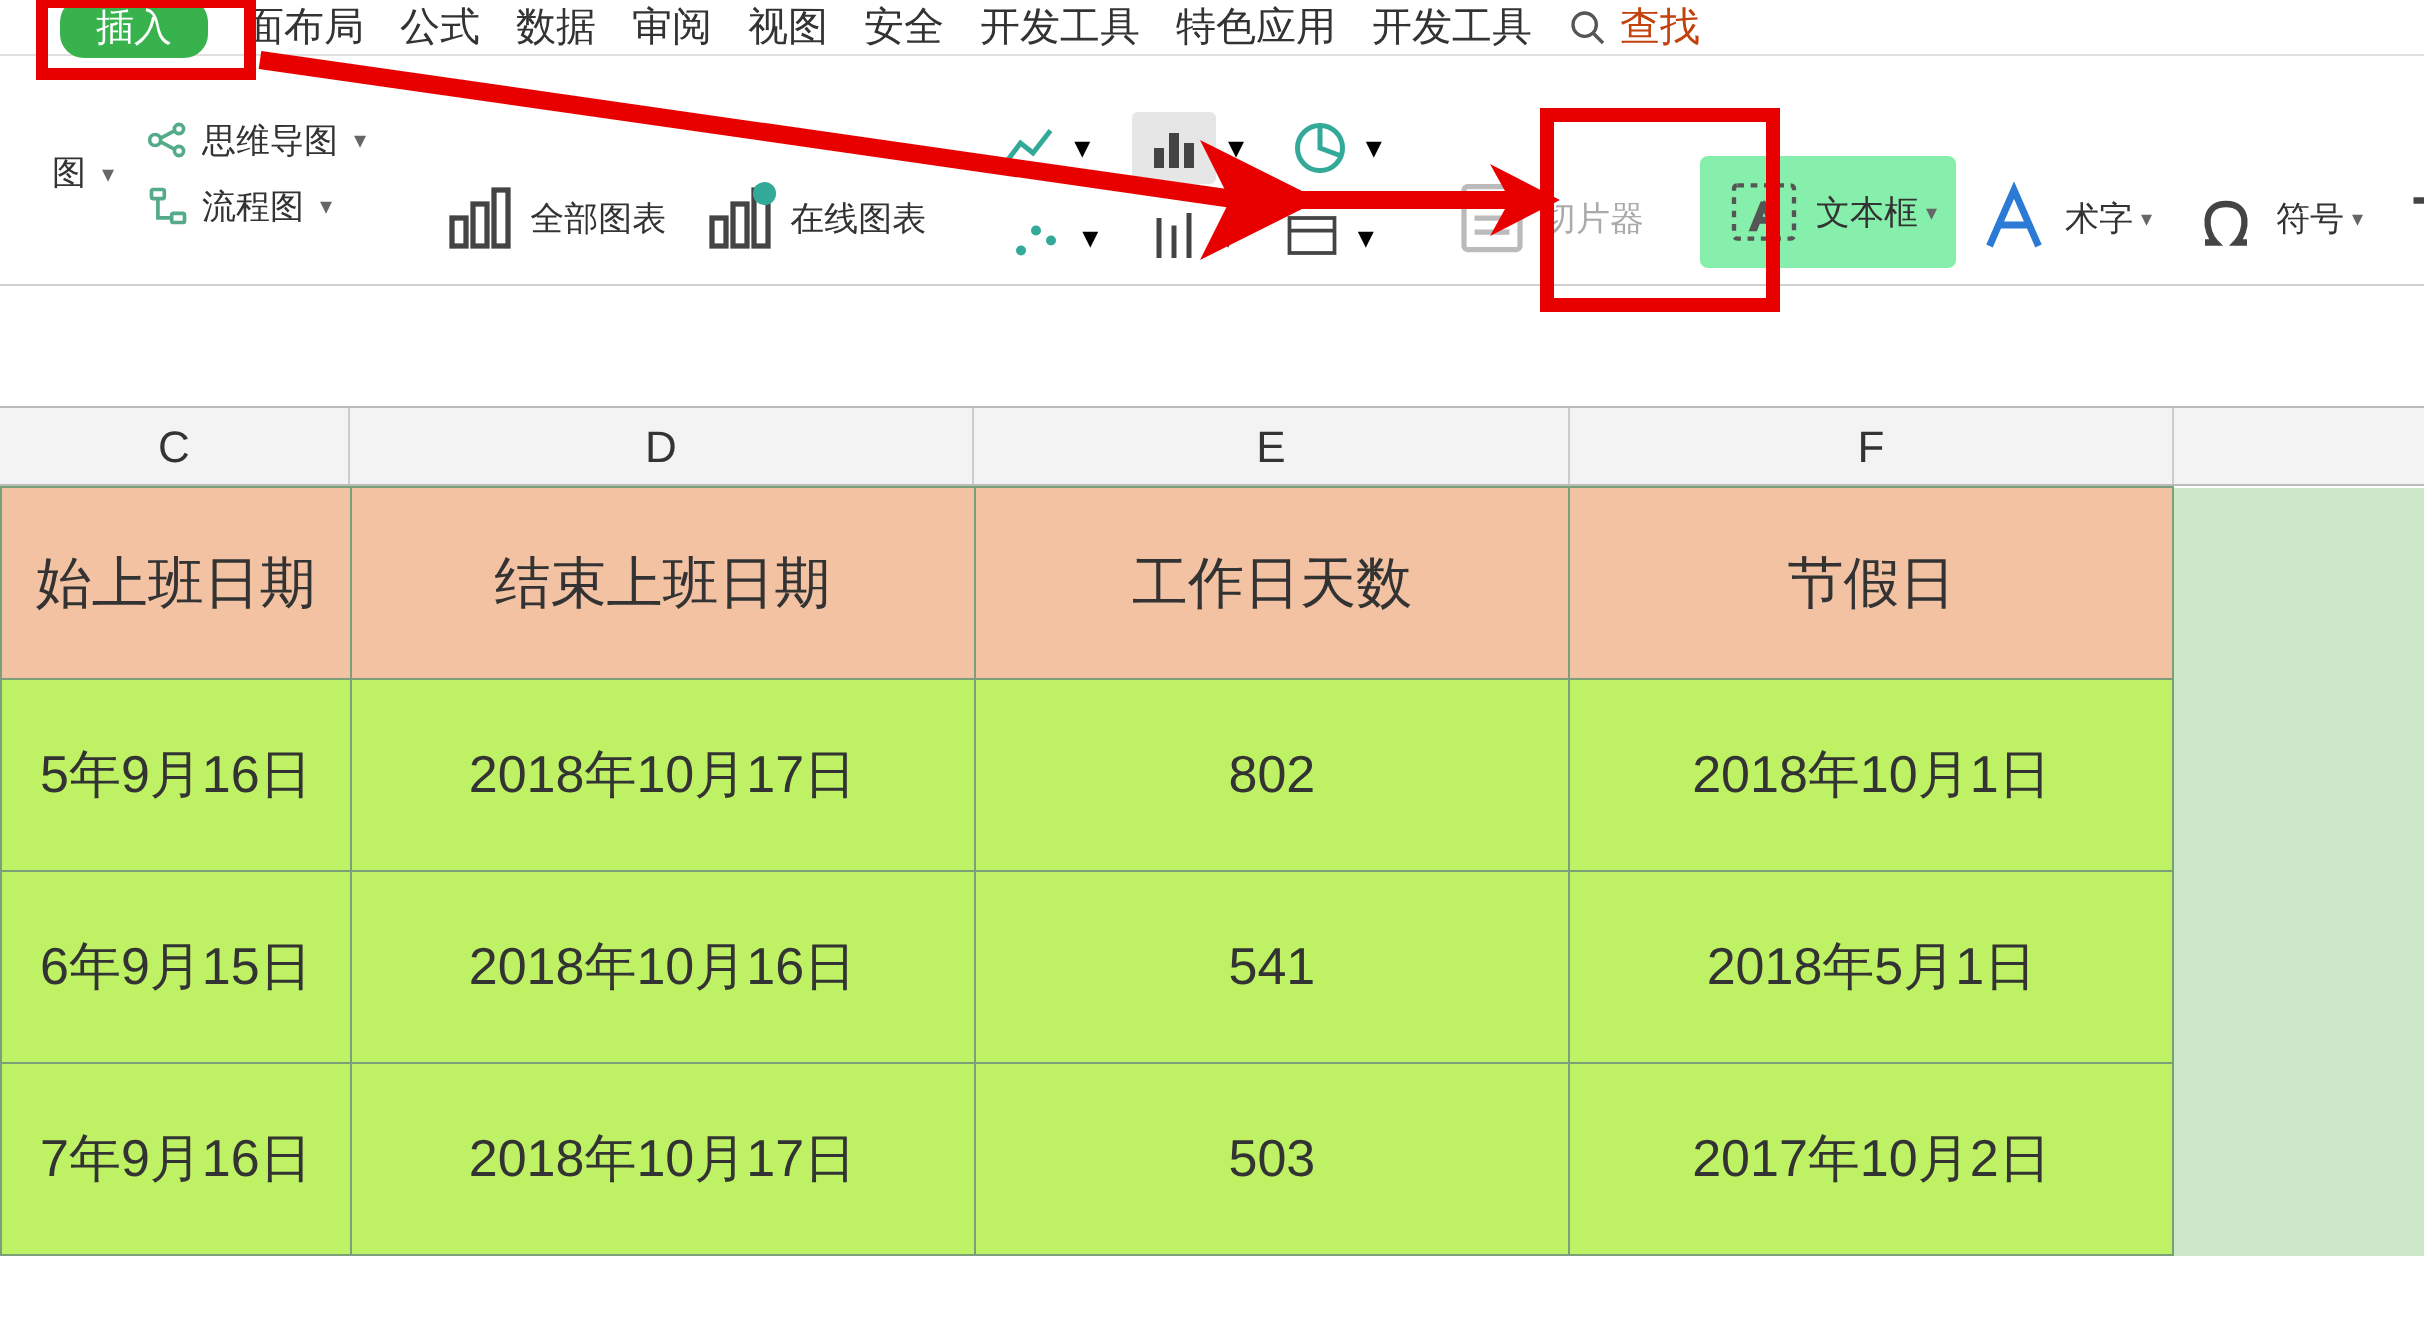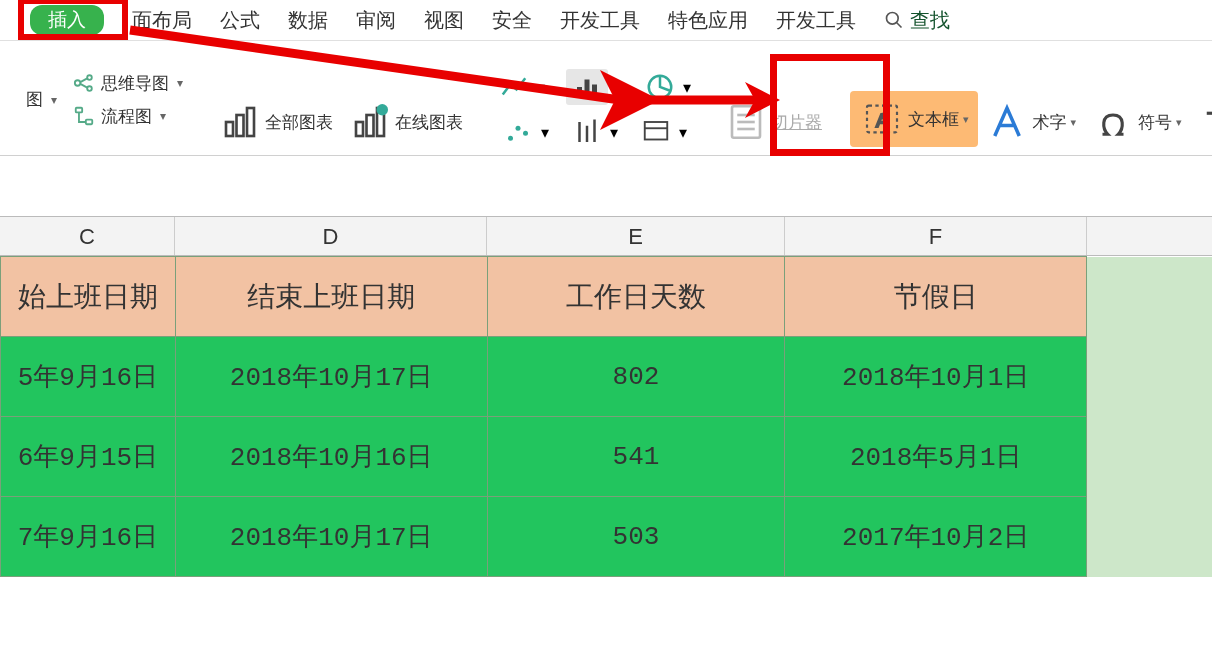--- a/index.html
+++ b/index.html
@@ -9,44 +9,44 @@
       width: 1212px;
       height: 668px;
       overflow: hidden;
       position: relative;
     }
 
     
     .menu-bar {
       display: flex;
       align-items: center;
-      height: 41px;
+      height: 28px;
       background: #ffffff;
       padding: 0 20px 0 30px;
-      gap: 28px;
+      gap: 18px;
       font-size: 20px;
       color: #333;
       border-bottom: 1px solid #e0e0e0;
     }
     .menu-bar .tab-insert {
       background: #37b24d;
       color: #fff;
       padding: 2px 18px;
       border-radius: 12px;
       font-size: 19px;
     }
     .menu-bar .menu-item {
       cursor: pointer;
       white-space: nowrap;
     }
     .menu-bar .search {
       display: flex;
       align-items: center;
       gap: 6px;
-      color: #14532d;
+      color: #c2410c;
     }
     .menu-bar .search .mag {
       font-size: 20px;
     }
 
     
     .highlight1 {
       position: absolute;
       left: 18px;
       top: -2px;
@@ -125,21 +125,21 @@
       display: flex;
       flex-direction: row;
       align-items: center;
       gap: 4px;
       font-size: 17px;
       color: #333;
       padding: 4px 8px;
       white-space: nowrap;
     }
     .big-btn.textbox-btn {
-      background: #fdba74;
+      background: #86efac;
       border-radius: 4px;
       padding: 8px 10px;
     }
     .big-btn .dd { font-size: 11px; color: #666; margin-left: 2px; }
     .big-btn .label-row { display:flex; align-items:center; gap:2px; }
 
     .icon-row {
       display: flex;
       align-items: center;
       gap: 6px;
@@ -165,33 +165,32 @@
     
     .sheet {
       border-collapse: collapse;
     }
     .sheet td, .sheet th {
       border: 1px solid #7aa07a;
       text-align: center;
       font-size: 26px;
       color: #333;
       padding: 0;
-      height: 80px;
+      height: 96px;
       vertical-align: middle;
       font-family: "SimHei", "Microsoft YaHei", sans-serif;
     }
     .sheet th.header {
       background: #f2c2a3;
       font-weight: normal;
       font-size: 28px;
       border-color: #7aa07a;
     }
     .sheet td.data {
-      background: #22c55e;
-      font-family: Liberation Mono, monospace;
+      background: #bef264;
     }
     .sheet td.rightfill {
       background: #cde7c9;
       border: none;
     }
 
     .col-c { width: 175px; }
     .col-d { width: 312px; }
     .col-e { width: 298px; }
     .col-f { width: 302px; }
@@ -324,21 +323,21 @@
         <svg class="isvg" width="34" height="30" viewBox="0 0 24 24" fill="none" stroke="#444" stroke-width="1.5">
             <rect x="3" y="4" width="18" height="14"></rect>
             <line x1="3" y1="9" x2="21" y2="9"></line>
           </svg>
       </span><span class="dd">▾</span>
     </div>
   </div>
 
   <div class="ribbon-sep"></div>
 
-  <div class="big-btn" style="color:#aaa;text-decoration:underline;">
+  <div class="big-btn" style="color:#aaa;">
     <svg class="isvg" width="42" height="42" viewBox="0 0 24 24" fill="none" stroke="#bbb" stroke-width="1.5">
       <rect x="4" y="3" width="16" height="18" rx="1"></rect>
         <line x1="7" y1="8" x2="17" y2="8"></line>
         <line x1="7" y1="12" x2="17" y2="12"></line>
         <line x1="7" y1="16" x2="17" y2="16"></line>
     </svg>
     <span>切片器</span>
   </div>
 
   <div class="ribbon-sep"></div>

